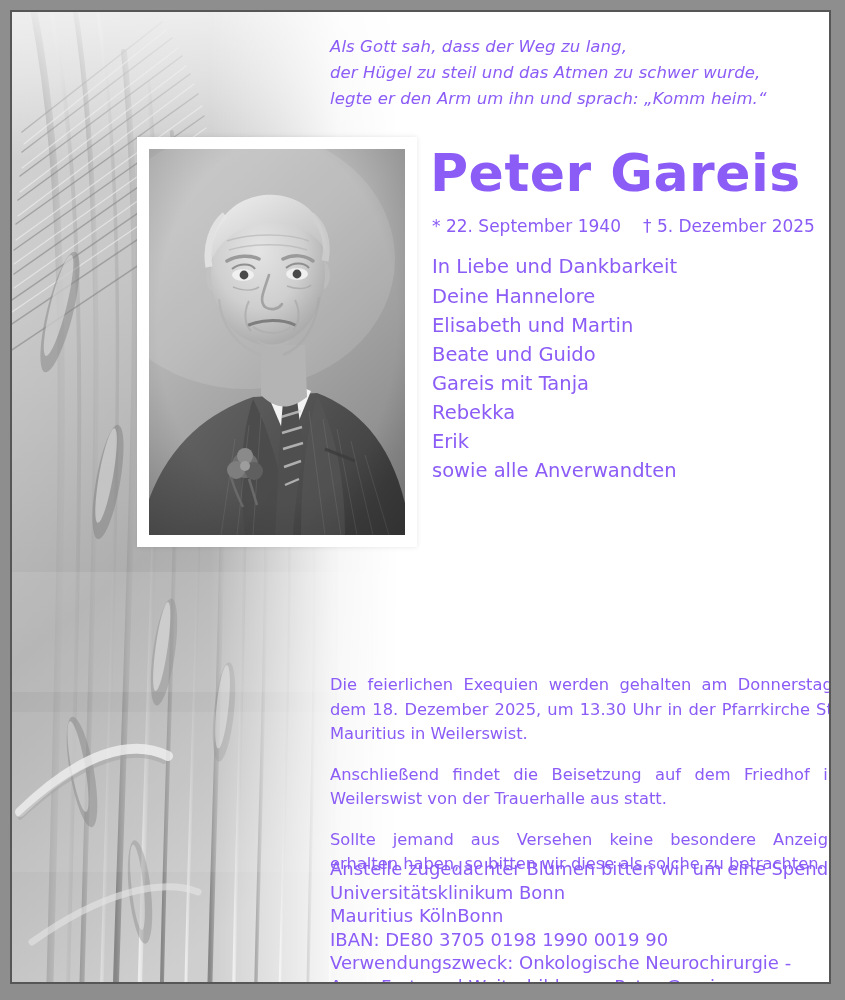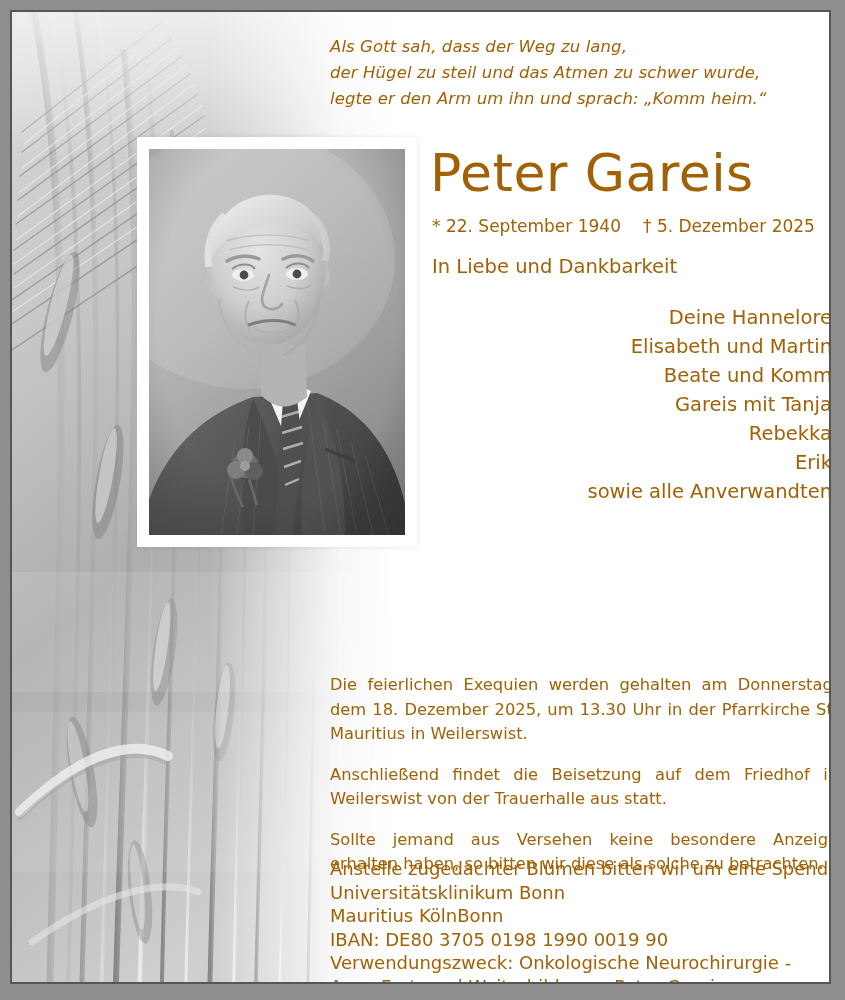--- a/index.html
+++ b/index.html
@@ -86,67 +86,66 @@
     background: #b9b9b9;
   }
   .photo svg { display: block; width: 100%; height: 100%; }
 
   
   .content {
     position: absolute;
     left: 308px; top: 0;
     width: 520px; height: 100%;
     z-index: 4;
-    color: #a16207;
+    color: #8b5cf6;
   }
 
   .verse {
     position: absolute;
     left: 10px; top: 22px;
     width: 505px;
     font-style: italic;
     font-size: 16.5px;
     line-height: 26px;
     letter-spacing: .1px;
   }
 
   .name {
     position: absolute;
     left: 110px; top: 132px;
     font-size: 52px;
     line-height: 58px;
     letter-spacing: .5px;
     white-space: nowrap;
-    font-weight: 400;
+    font-weight: 700;
   }
 
   .dates {
     position: absolute;
     left: 112px; top: 194px;
     font-size: 17px;
     line-height: 24px;
     white-space: nowrap;
     margin-top: 8px;
   }
   .dates .sep { display: inline-block; width: 22px; }
 
   .dedication {
     position: absolute;
     left: 112px; top: 240px;
     width: 400px;
   }
   .dedication .lead {
     font-size: 19.5px;
     line-height: 29px;
-    margin-bottom: 22px;
+    margin-bottom: 1px;
   }
   .dedication .fam {
     font-size: 19.5px;
     line-height: 29px;
-    text-align: right;
   }
 
   .address {
     position: absolute;
     left: 10px; top: 566px;
     width: 430px;
     font-size: 16px;
     line-height: 23.5px;
   }
 
@@ -417,21 +416,21 @@
       <div class="name">Peter Gareis</div>
 
       <div class="dates">
         <span>* 22. September 1940</span><span class="sep"></span><span>† 5. Dezember 2025</span>
       </div>
 
       <div class="dedication">
         <div class="lead">In Liebe und Dankbarkeit</div>
         <div class="fam">Deine Hannelore</div>
         <div class="fam">Elisabeth und Martin</div>
-        <div class="fam">Beate und Komm</div>
+        <div class="fam">Beate und Guido</div>
         <div class="fam">Gareis mit Tanja</div>
         <div class="fam">Rebekka</div>
         <div class="fam">Erik</div>
         <div class="fam">sowie alle Anverwandten</div>
       </div>
 
 
       <div class="service">
         <p>Die feierlichen Exequien werden gehalten am Donnerstag, dem 18. Dezember 2025, um 13.30 Uhr in der Pfarrkirche St. Mauritius in Weilerswist.</p>
         <p>Anschließend findet die Beisetzung auf dem Friedhof in Weilerswist von der Trauerhalle aus statt.</p>

